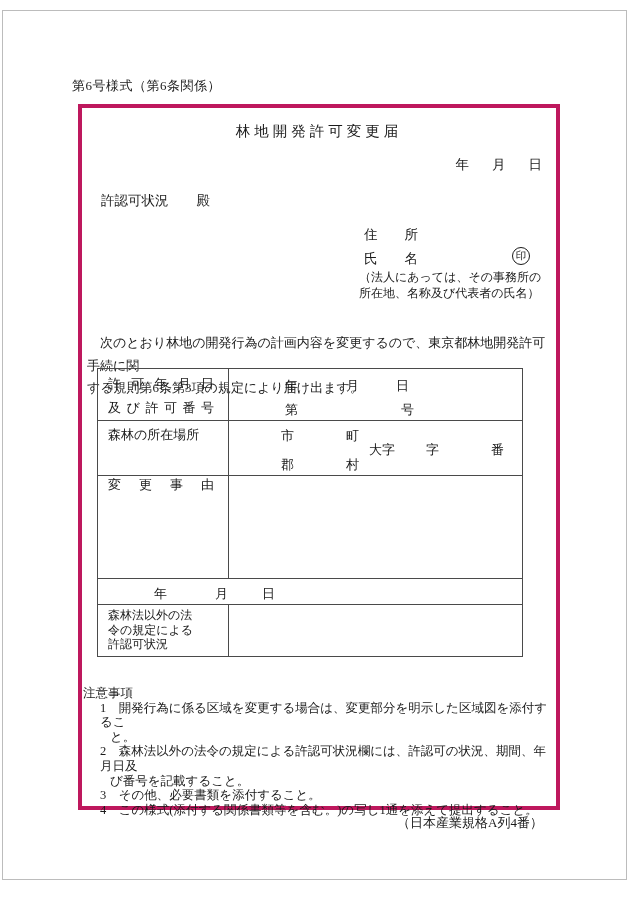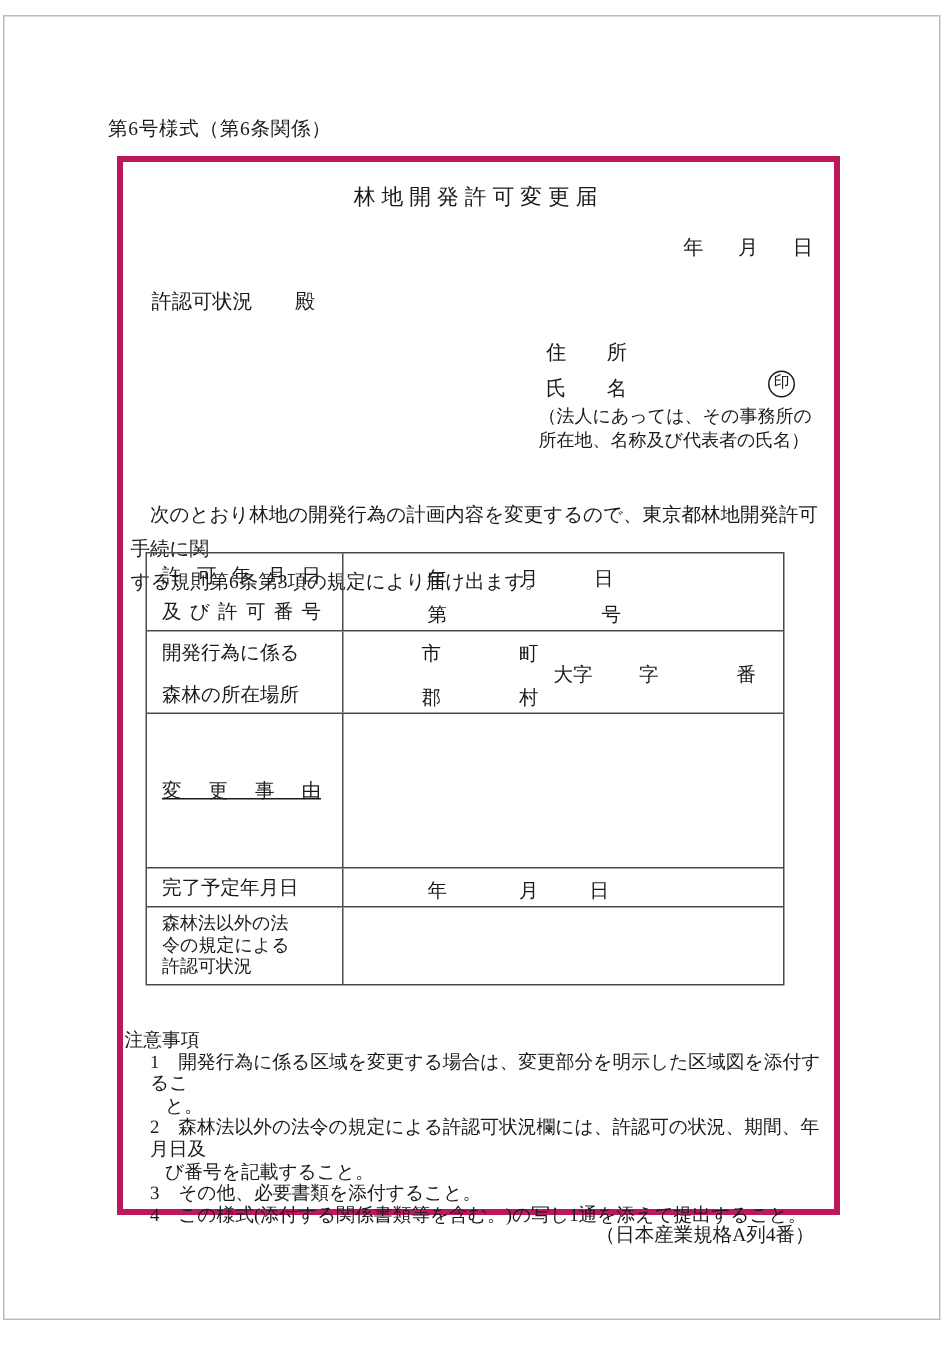--- a/index.html
+++ b/index.html
@@ -104,21 +104,21 @@
     padding-left: 10px;
   }
   .tvalue { flex: 1; position: relative; }
   .tvalue span { position: absolute; white-space: nowrap; }
 
   .r1 { height: 52px; }
   .r1 .tlabel { padding-top: 3px; line-height: 24px; }
   .r2 { height: 55px; }
   .r2 .tlabel { line-height: 28px; }
   .r3 { height: 103px; }
-  .r3 .tlabel { display: flex; align-items: center; text-decoration: underline; }
+  .r3 .tlabel { display: flex; align-items: flex-start; }
   .r4 { height: 26px; }
   .r4 .tlabel { line-height: 25px; }
   .r5 { height: 51px; }
   .r5 .tlabel { padding-top: 3px; font-size: 12px; line-height: 14.5px; }
   .r6 { height: 26px; }
   .r6 .tlabel { line-height: 25px; }
 
   .just {
     width: 106px;
     text-align: justify;
@@ -189,21 +189,20 @@
       <span style="left:56px; top:8px">年</span>
       <span style="left:117px; top:8px">月</span>
       <span style="left:167px; top:8px">日</span>
       <span style="left:56px; top:32px">第</span>
       <span style="left:172px; top:32px">号</span>
     </div>
   </div>
 
   <div class="trow r2">
     <div class="tlabel">
-      <div>開発行為に係る</div>
       <div>森林の所在場所</div>
     </div>
     <div class="tvalue">
       <span style="left:52px; top:6px">市</span>
       <span style="left:117px; top:6px">町</span>
       <span style="left:140px; top:20px">大字</span>
       <span style="left:197px; top:20px">字</span>
       <span style="left:262px; top:20px">番</span>
       <span style="left:52px; top:35px">郡</span>
       <span style="left:117px; top:35px">村</span>
@@ -211,23 +210,20 @@
   </div>
 
   <div class="trow r3">
     <div class="tlabel">
       <div class="just">変 更 事 由</div>
     </div>
     <div class="tvalue"></div>
   </div>
 
   <div class="trow r4">
-    <div class="tlabel">
-      <div>完了予定年月日</div>
-    </div>
     <div class="tvalue">
       <span style="left:56px; top:6px">年</span>
       <span style="left:117px; top:6px">月</span>
       <span style="left:164px; top:6px">日</span>
     </div>
   </div>
 
   <div class="trow r5">
     <div class="tlabel">
       <div>森林法以外の法</div>

